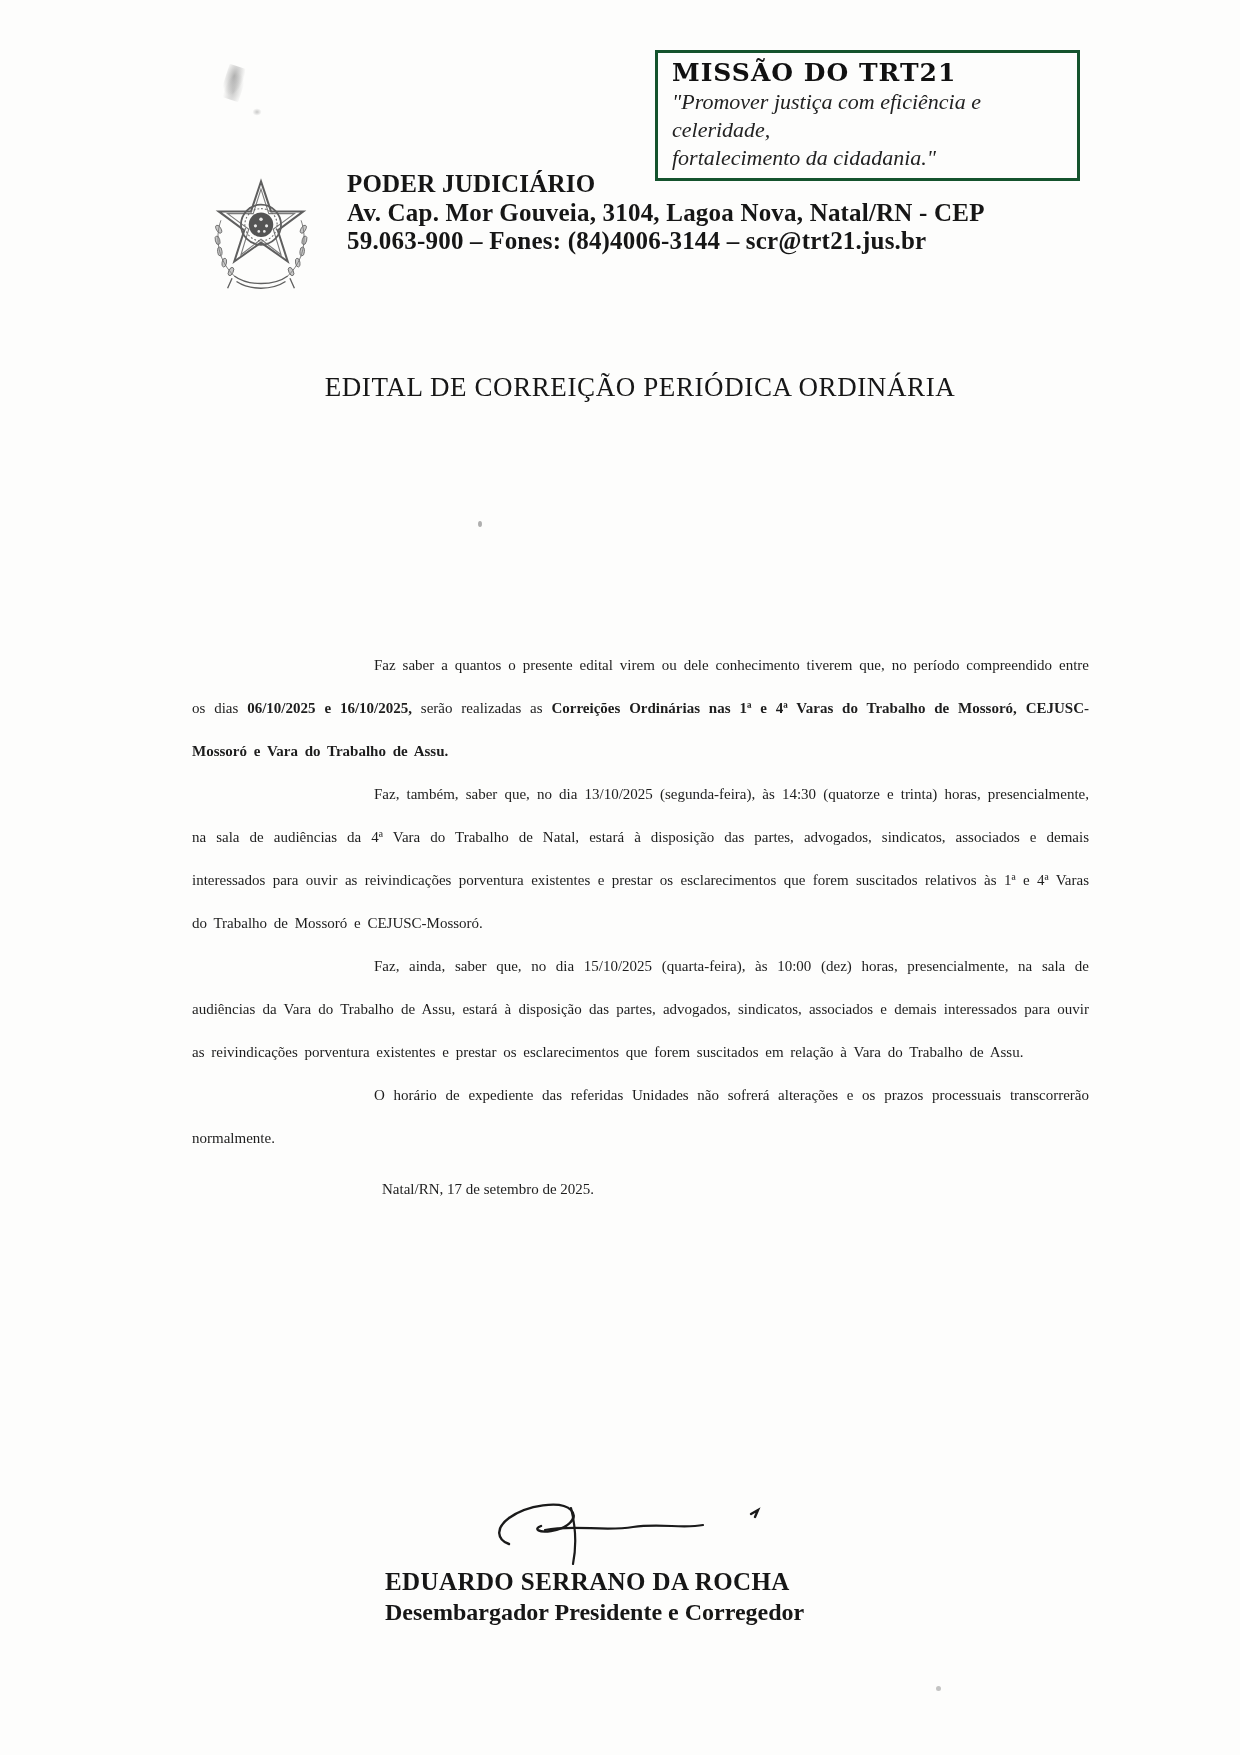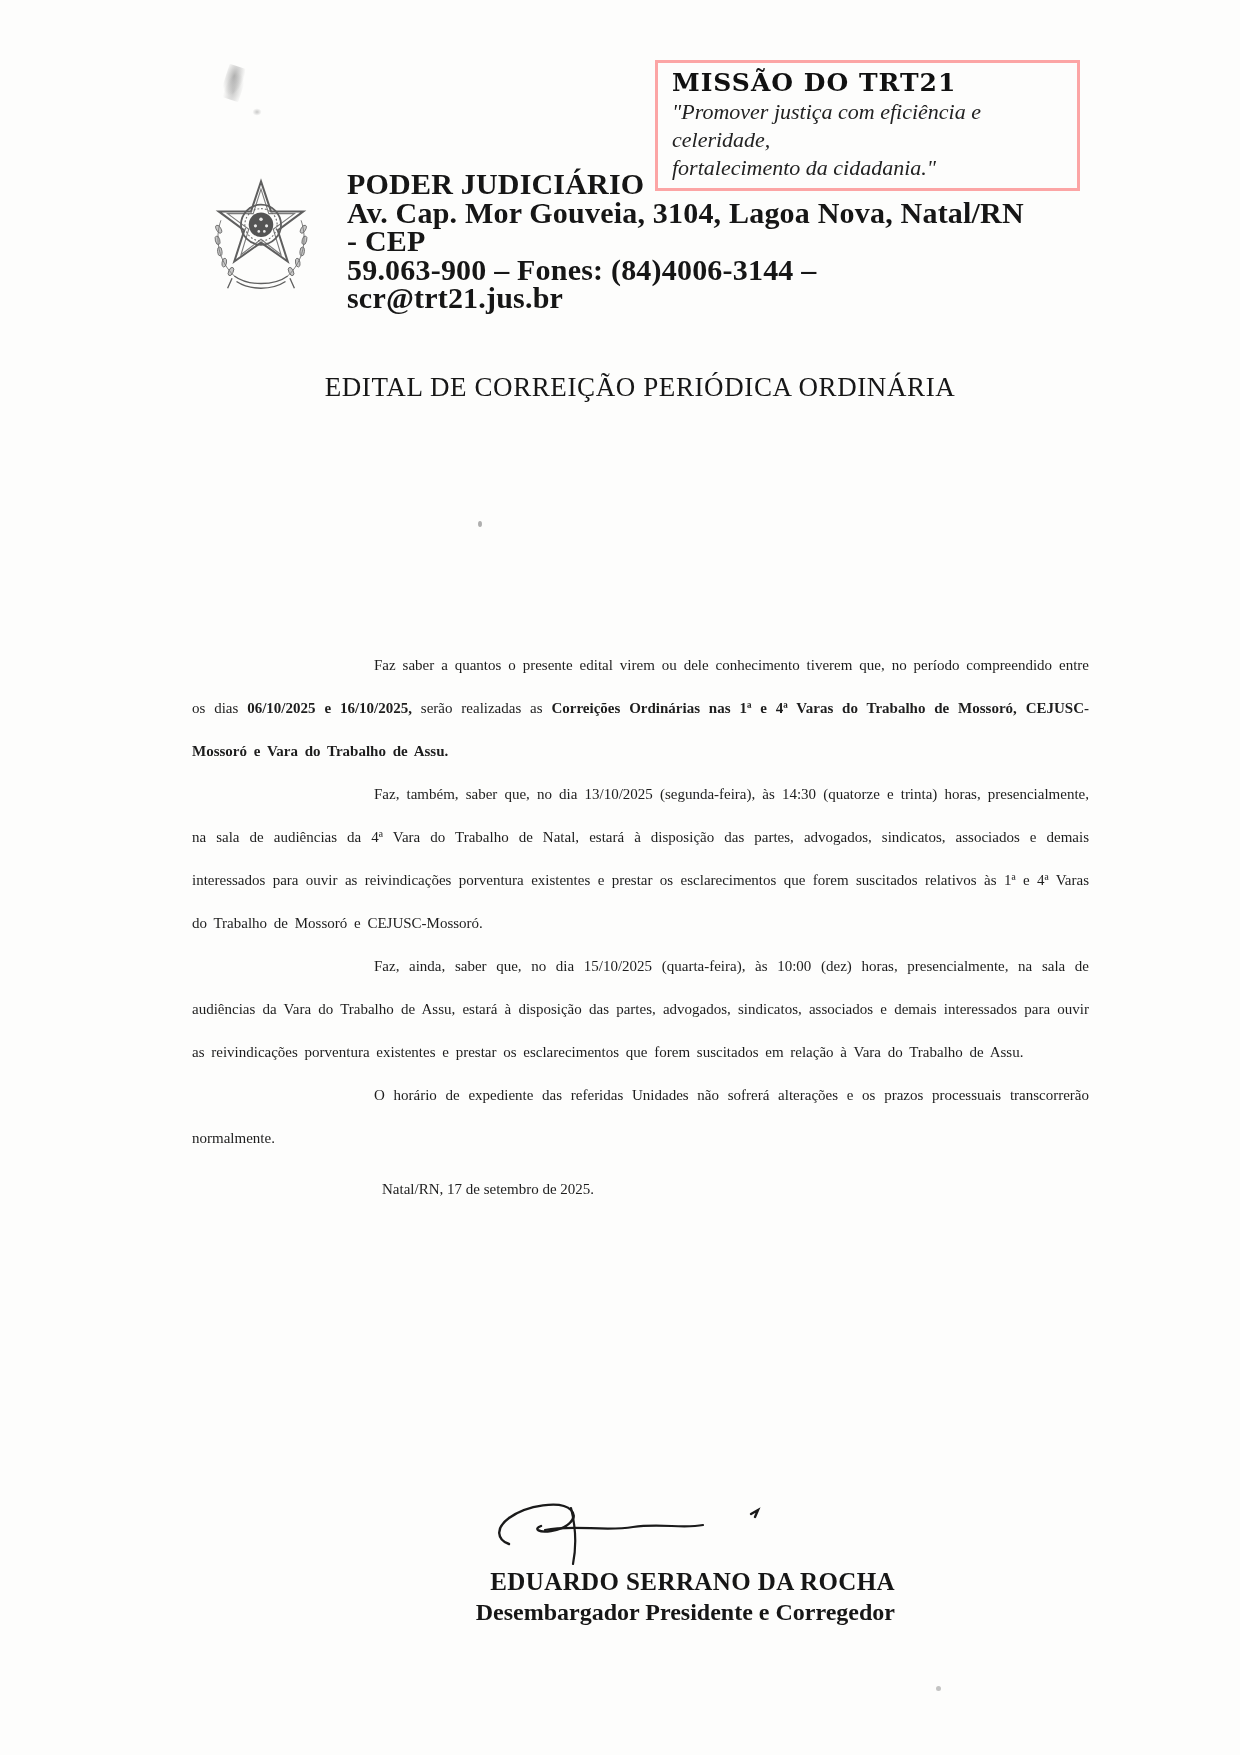--- a/index.html
+++ b/index.html
@@ -6,39 +6,39 @@
   .page{
     position:relative;
     width:1240px;height:1755px;
     background:#fdfdfc;
     font-family:"Liberation Serif", serif;
     color:#1c1c1c;
     overflow:hidden;
   }
   
   .mission-box{
-    position:absolute;left:655px;top:60px;width:425px;
-    border:3px solid #fca5a5;
+    position:absolute;left:655px;top:50px;width:425px;
+    border:3px solid #14532d;
     padding:5px 12px 6px 14px;
     box-sizing:border-box;
     background:#fdfdfc;
   }
   .mission-title{
     font-family:"DejaVu Serif", serif;
     font-weight:700;font-size:25px;line-height:30px;
     letter-spacing:1px;color:#111;
   }
   .mission-quote{
     font-style:italic;font-size:22px;line-height:28px;color:#222;
   }
   
   .emblem{position:absolute;left:205px;top:178px;width:112px;height:118px;opacity:.88;}
   .org-block{
     position:absolute;left:347px;top:170px;width:680px;
-    font-weight:700;font-size:30px;line-height:28.5px;color:#161616;
+    font-weight:700;font-size:25px;line-height:28.5px;color:#161616;
     letter-spacing:.2px;
   }
   
   .doc-title{
     position:absolute;left:192px;top:372px;width:896px;
     text-align:center;font-weight:400;font-size:27px;letter-spacing:.6px;color:#171717;
   }
   
   .intro{
     position:absolute;left:523px;top:452px;width:566px;
@@ -47,21 +47,21 @@
   }
   
   .body-col{
     position:absolute;left:192px;top:644px;width:897px;
     font-size:15px;line-height:43px;color:#1d1d1d;
   }
   .body-par{margin:0;text-indent:182px;text-align:justify;word-spacing:3px;}
   .date-par{margin:8px;text-indent:182px;text-align:left;}
   .b{font-weight:700;}
   
-  .sig-block{position:absolute;left:385px;top:1496px;width:510px;text-align:right;}
+  .sig-block{position:absolute;left:385px;top:1496px;width:510px;text-align:left;}
   .sig-svg{display:block;margin:0 auto;width:330px;height:72px;}
   .sig-name{font-weight:700;font-size:25px;letter-spacing:.4px;color:#161616;}
   .sig-role{font-weight:700;font-size:24px;color:#161616;margin-top:3px;}
   
   .art{position:absolute;pointer-events:none;}
   .smudge1{left:224px;top:66px;width:20px;height:34px;background:
     radial-gradient(ellipse at 40% 30%, rgba(90,90,90,.45), rgba(90,90,90,0) 60%),
     radial-gradient(ellipse at 60% 75%, rgba(110,110,110,.35), rgba(110,110,110,0) 55%);
     transform:rotate(18deg);}
   .smudge2{left:252px;top:108px;width:10px;height:8px;background:

